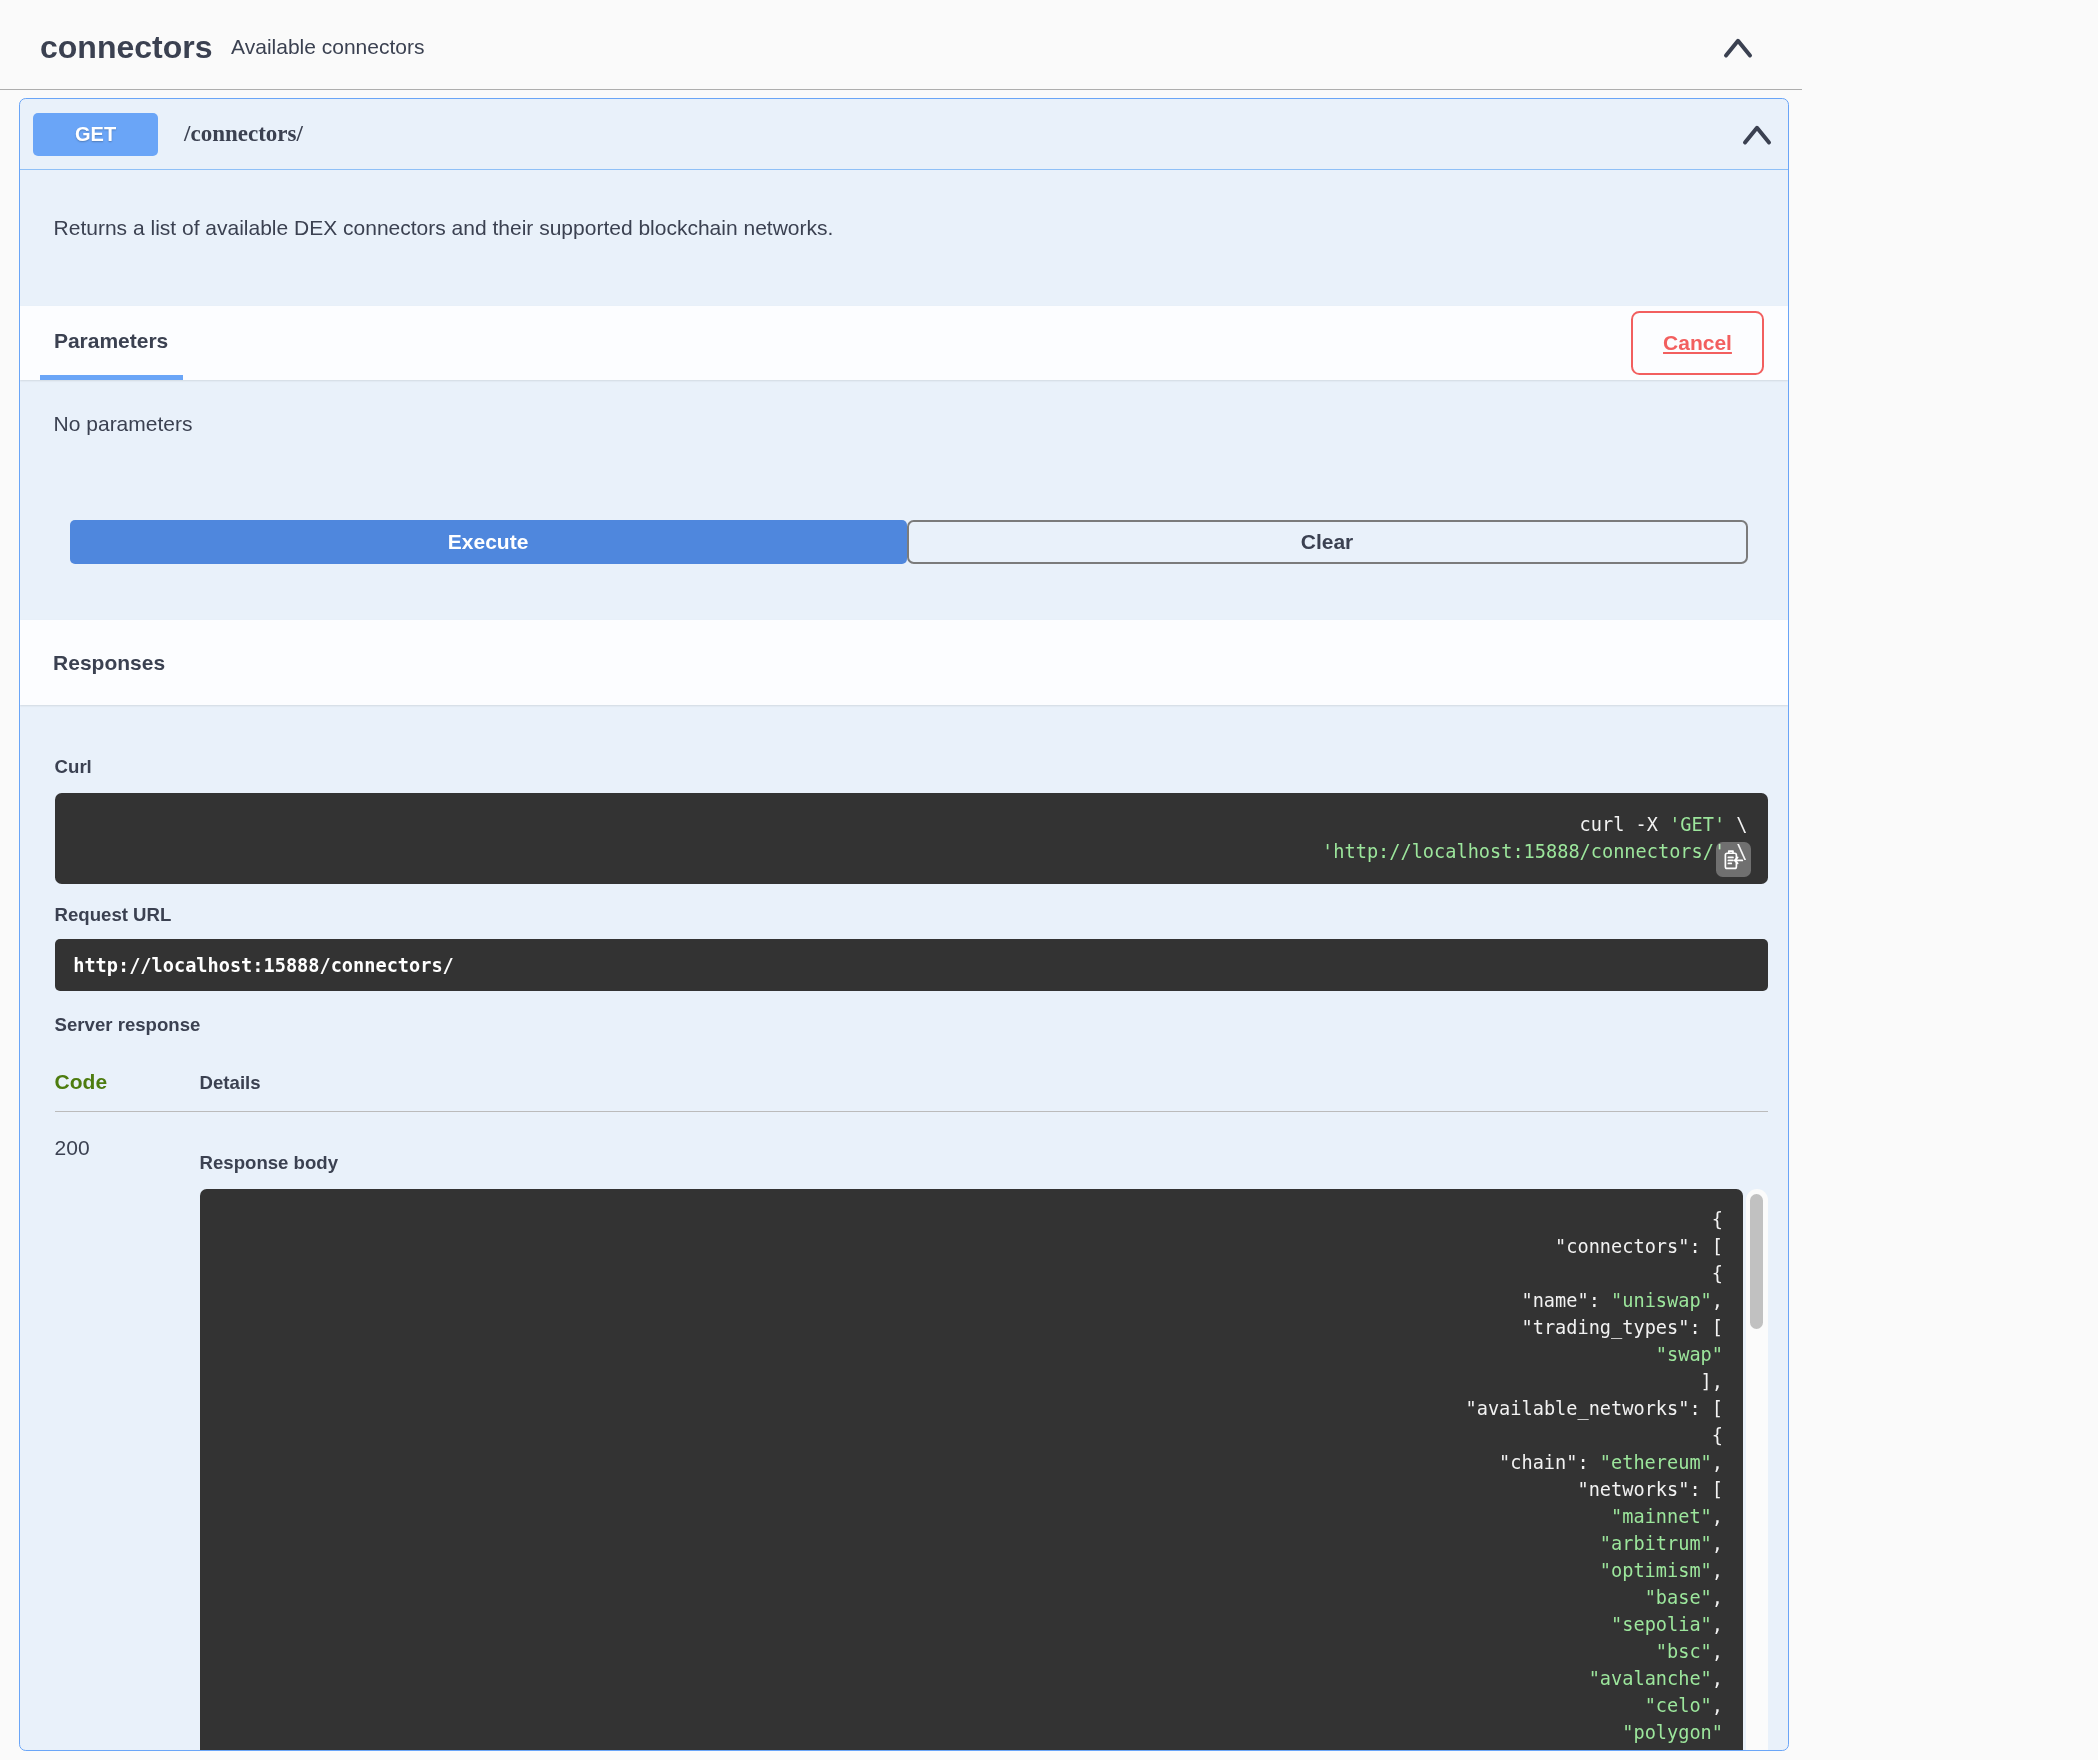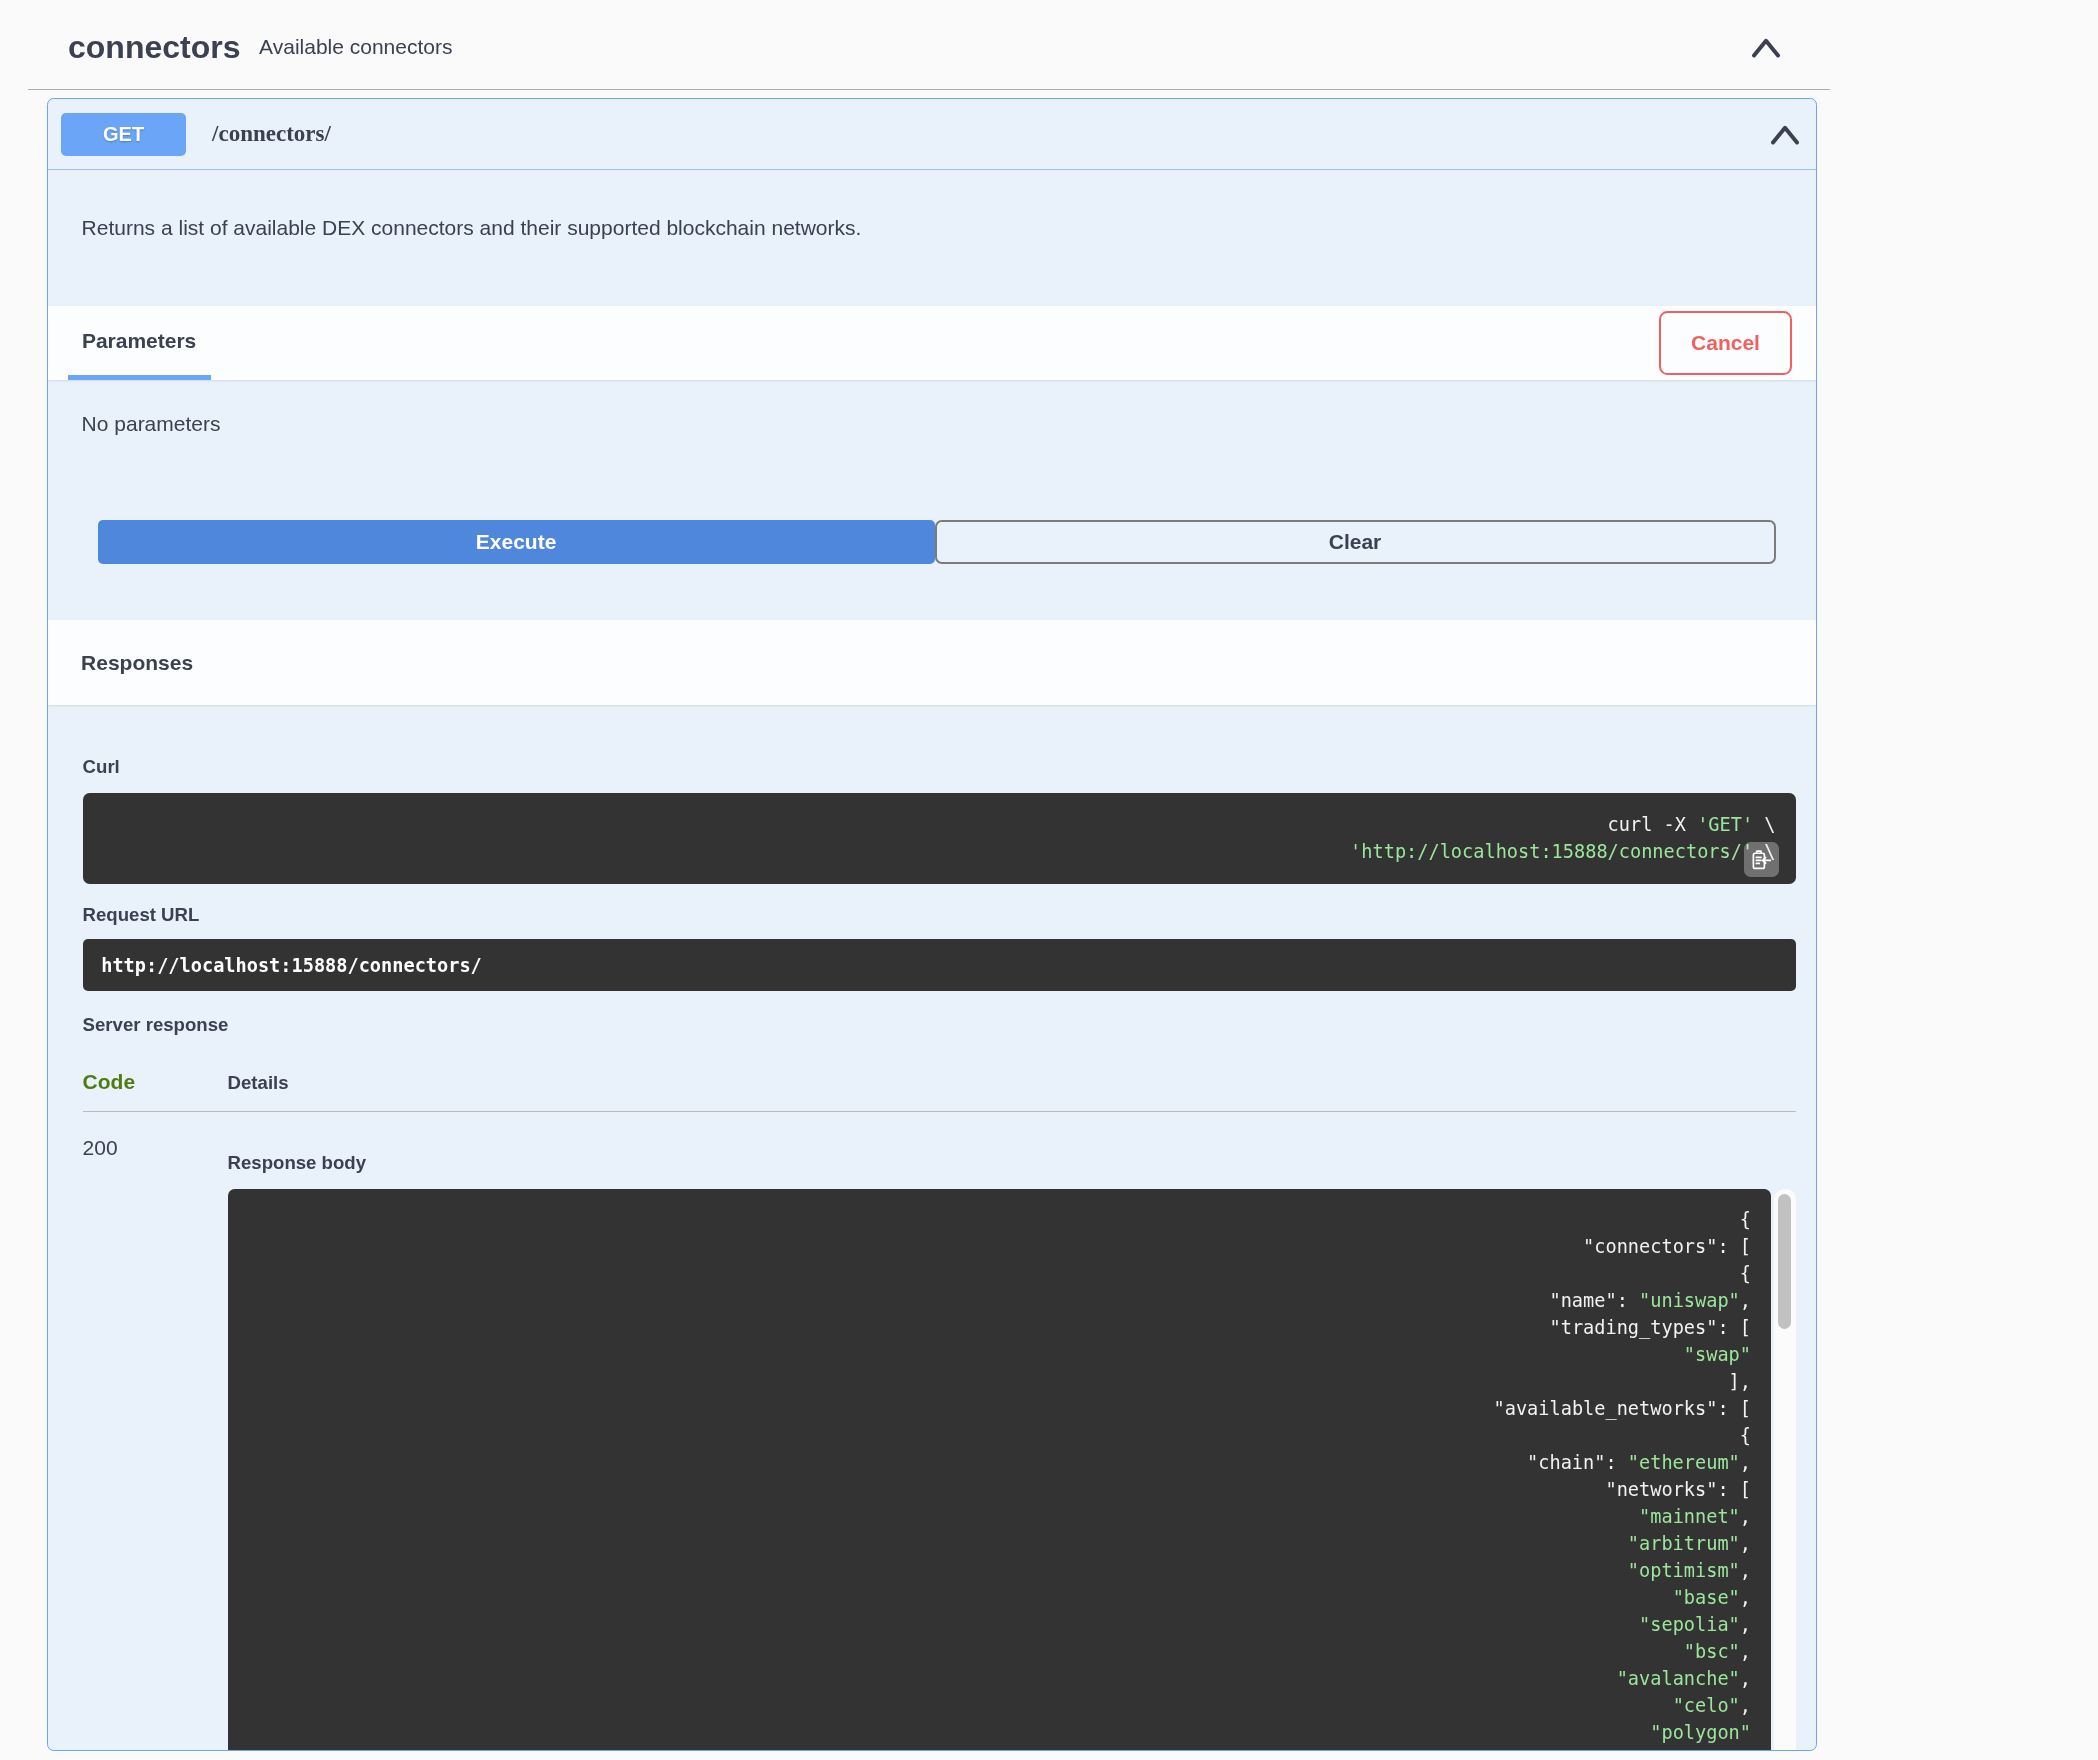--- a/index.html
+++ b/index.html
@@ -1,19 +1,19 @@
 <!DOCTYPE html>
 <html style="font-size:13.5px"><head>
 <meta charset="utf-8">
 <style>
   * { margin:0; padding:0; box-sizing:border-box; }
   html,body { background:#fafafa; }
   .page {
     position:relative; width:1802px; height:1761px; overflow:hidden;
-    background:#fafafa; font-family:"Liberation Sans", sans-serif; color:#3b4151;margin-left:28px;
+    background:#fafafa; font-family:"Liberation Sans", sans-serif; color:#3b4151;
   }
   
   .tag-header {
     display:flex; align-items:center;
     height:90px; padding:5px 46px 0 40px;
     border-bottom:1.7px solid #adadad;
   }
   .tag-title { font-size:32px; font-weight:700; color:#3b4151; }
   .tag-sub { font-size:21px; color:#3b4151; margin-left:18.6px; }
   .chev-btn { margin-left:auto; background:none; border:none; cursor:pointer; width:37px; height:37px; display:flex; align-items:center; justify-content:center; }
@@ -52,21 +52,21 @@
   }
   .tab-item {
     display:flex; align-items:center; padding:0 14.3px;
     font-size:21px; font-weight:700; color:#3b4151;
     border-bottom:5.9px solid #6aa5f7; cursor:pointer;
   }
   .cancel-btn {
     align-self:center; margin-left:auto;
     background:transparent; border:2.5px solid #f25f5f; color:#f25f5f;
     font-size:21px; font-weight:700; border-radius:8.4px;
-    padding:18px 30px; cursor:pointer; font-family:"Liberation Sans", sans-serif;
+    padding:18px 30px; cursor:pointer; font-family:"Liberation Sans", sans-serif;text-decoration:underline;
   }
   .responses-header { height:85px; align-items:center; }
   .responses-title { font-size:21px; font-weight:700; color:#3b4151; margin-left:13.5px; }
 
   
   .params-body { padding:32px 0 56px 0; }
   .no-params { margin-left:34px; font-size:21px; color:#3b4151; }
   .btn-row { display:flex; margin:84px 40px 0 50px; }
   .execute-btn {
     flex:1; height:44px; background:#4f87dd; color:#fff; border:none;

